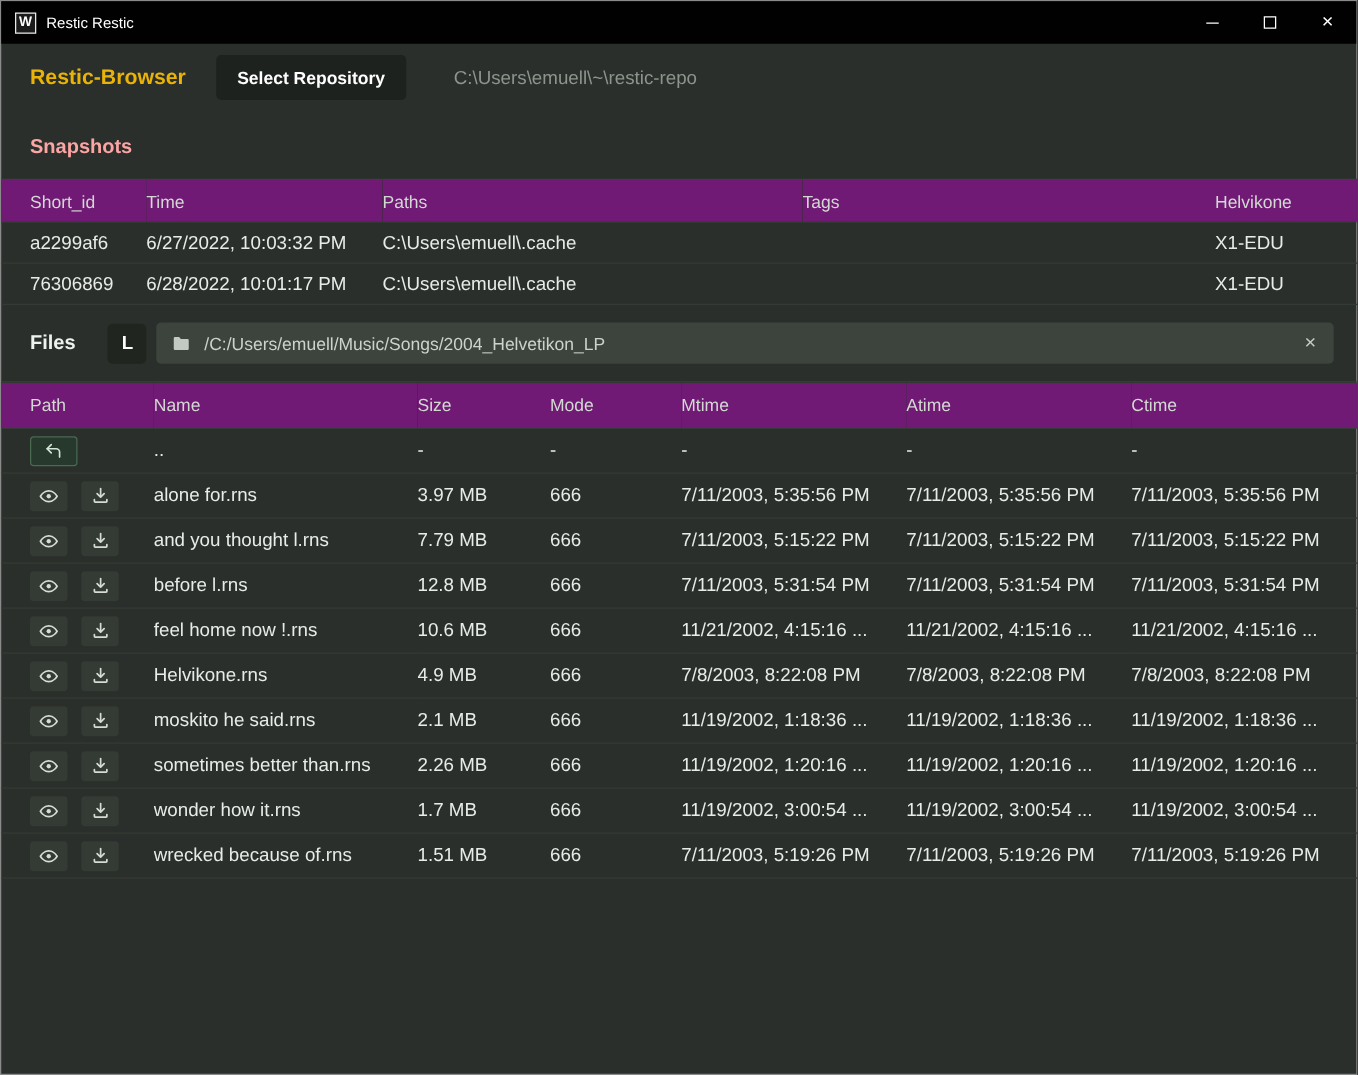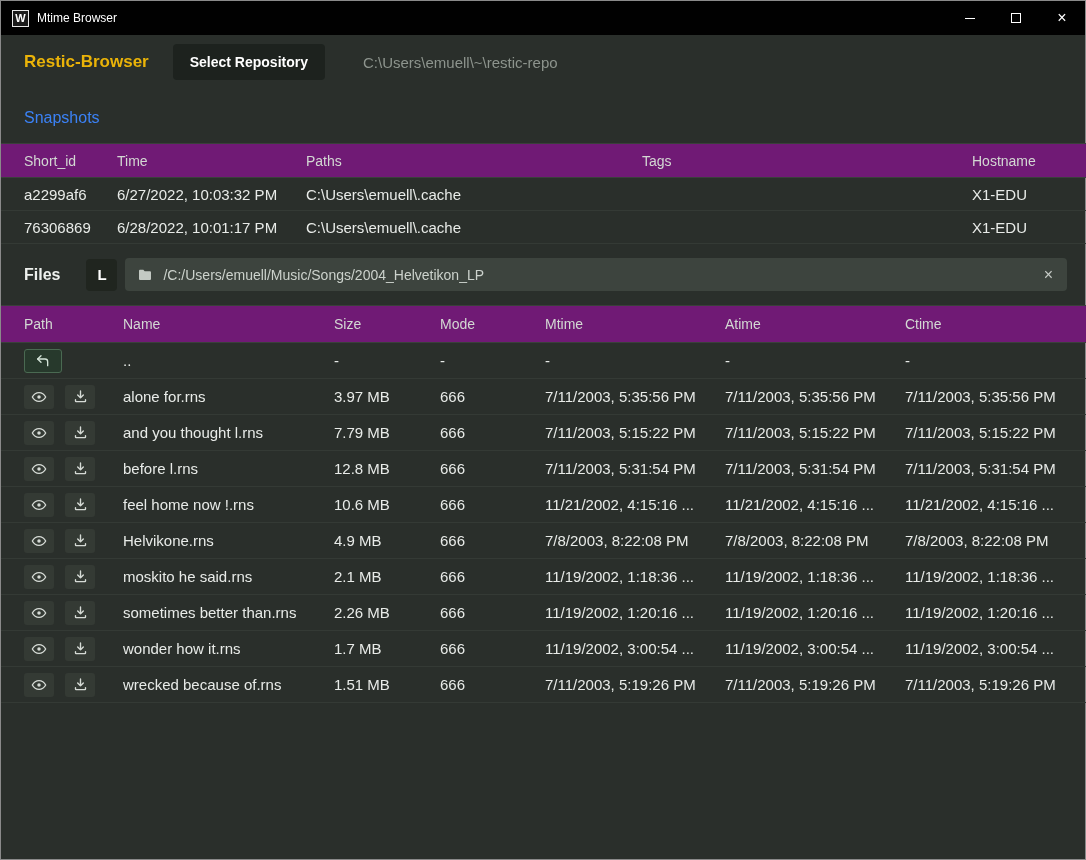--- a/index.html
+++ b/index.html
@@ -31,21 +31,21 @@
   .header { height:54px; flex:0 0 54px; display:flex; align-items:center; padding:0 24px 0 23px; }
   .app-title { font-size:17px; font-weight:bold; color:#eab308; }
   .select-repo {
     margin-left:24px; background:#1d221e; color:#ffffff; font-family:inherit;
     font-weight:bold; font-size:14px; border:none; border-radius:4px;
     padding:10px 17px; cursor:pointer;
   }
   .repo-path { margin-left:38px; color:#8d948d; font-size:15px; }
 
   
-  .section-heading { font-size:16px; font-weight:normal; color:#3b82f6; padding:20px 0 16px 23px; }
+  .section-heading { font-size:16px; font-weight:bold; color:#fca5a5; padding:20px 0 16px 23px; }
 
   
   table { width:100%; border-collapse:collapse; table-layout:fixed; }
   thead tr { background:#701a75; border-top:1px solid #3a403b; border-bottom:1px solid #3a403b; height:34px; }
   th { text-align:left; font-weight:400; font-size:14px; color:#d3d8d3; white-space:nowrap; overflow:hidden; }
   th:first-child, td:first-child { padding-left:23px; }
   tbody tr { border-bottom:1px solid #343a35; height:33px;padding-left:38px; }
   td { font-size:15px; color:#e8ebe8; white-space:nowrap; overflow:hidden; vertical-align:middle; }
   tr.selected { background:#31493a; }
 
@@ -80,21 +80,21 @@
   .file-actions { display:flex; align-items:center; gap:11px; }
   svg { display:block; }
 </style>
 </head>
 <body>
 
 <div class="window">
 
   <div class="titlebar">
     <span class="app-icon">W</span>
-    <span class="titlebar-title">Mtime Browser</span>
+    <span class="titlebar-title">Restic Restic</span>
     <div class="window-controls">
       <div class="win-btn">
           <span class="min-glyph"></span>
         </div>
       <div class="win-btn">
           <span class="max-glyph"></span>
         </div>
       <div class="win-btn">
           <span class="close-glyph">×</span>
         </div>
@@ -115,21 +115,21 @@
         <col style="width:336px">
         <col style="width:330px">
         <col style="width:115px">
     </colgroup>
     <thead>
       <tr>
         <th>Short_id</th>
         <th>Time</th>
         <th>Paths</th>
         <th>Tags</th>
-        <th>Hostname</th>
+        <th>Helvikone</th>
       </tr>
     </thead>
     <tbody id="snap-body">
   <tr class="snap-row">
     <td>a2299af6</td>
     <td>6/27/2022, 10:03:32 PM</td>
     <td>C:\Users\emuell\.cache</td>
     <td></td>
     <td>X1-EDU</td>
   </tr>

